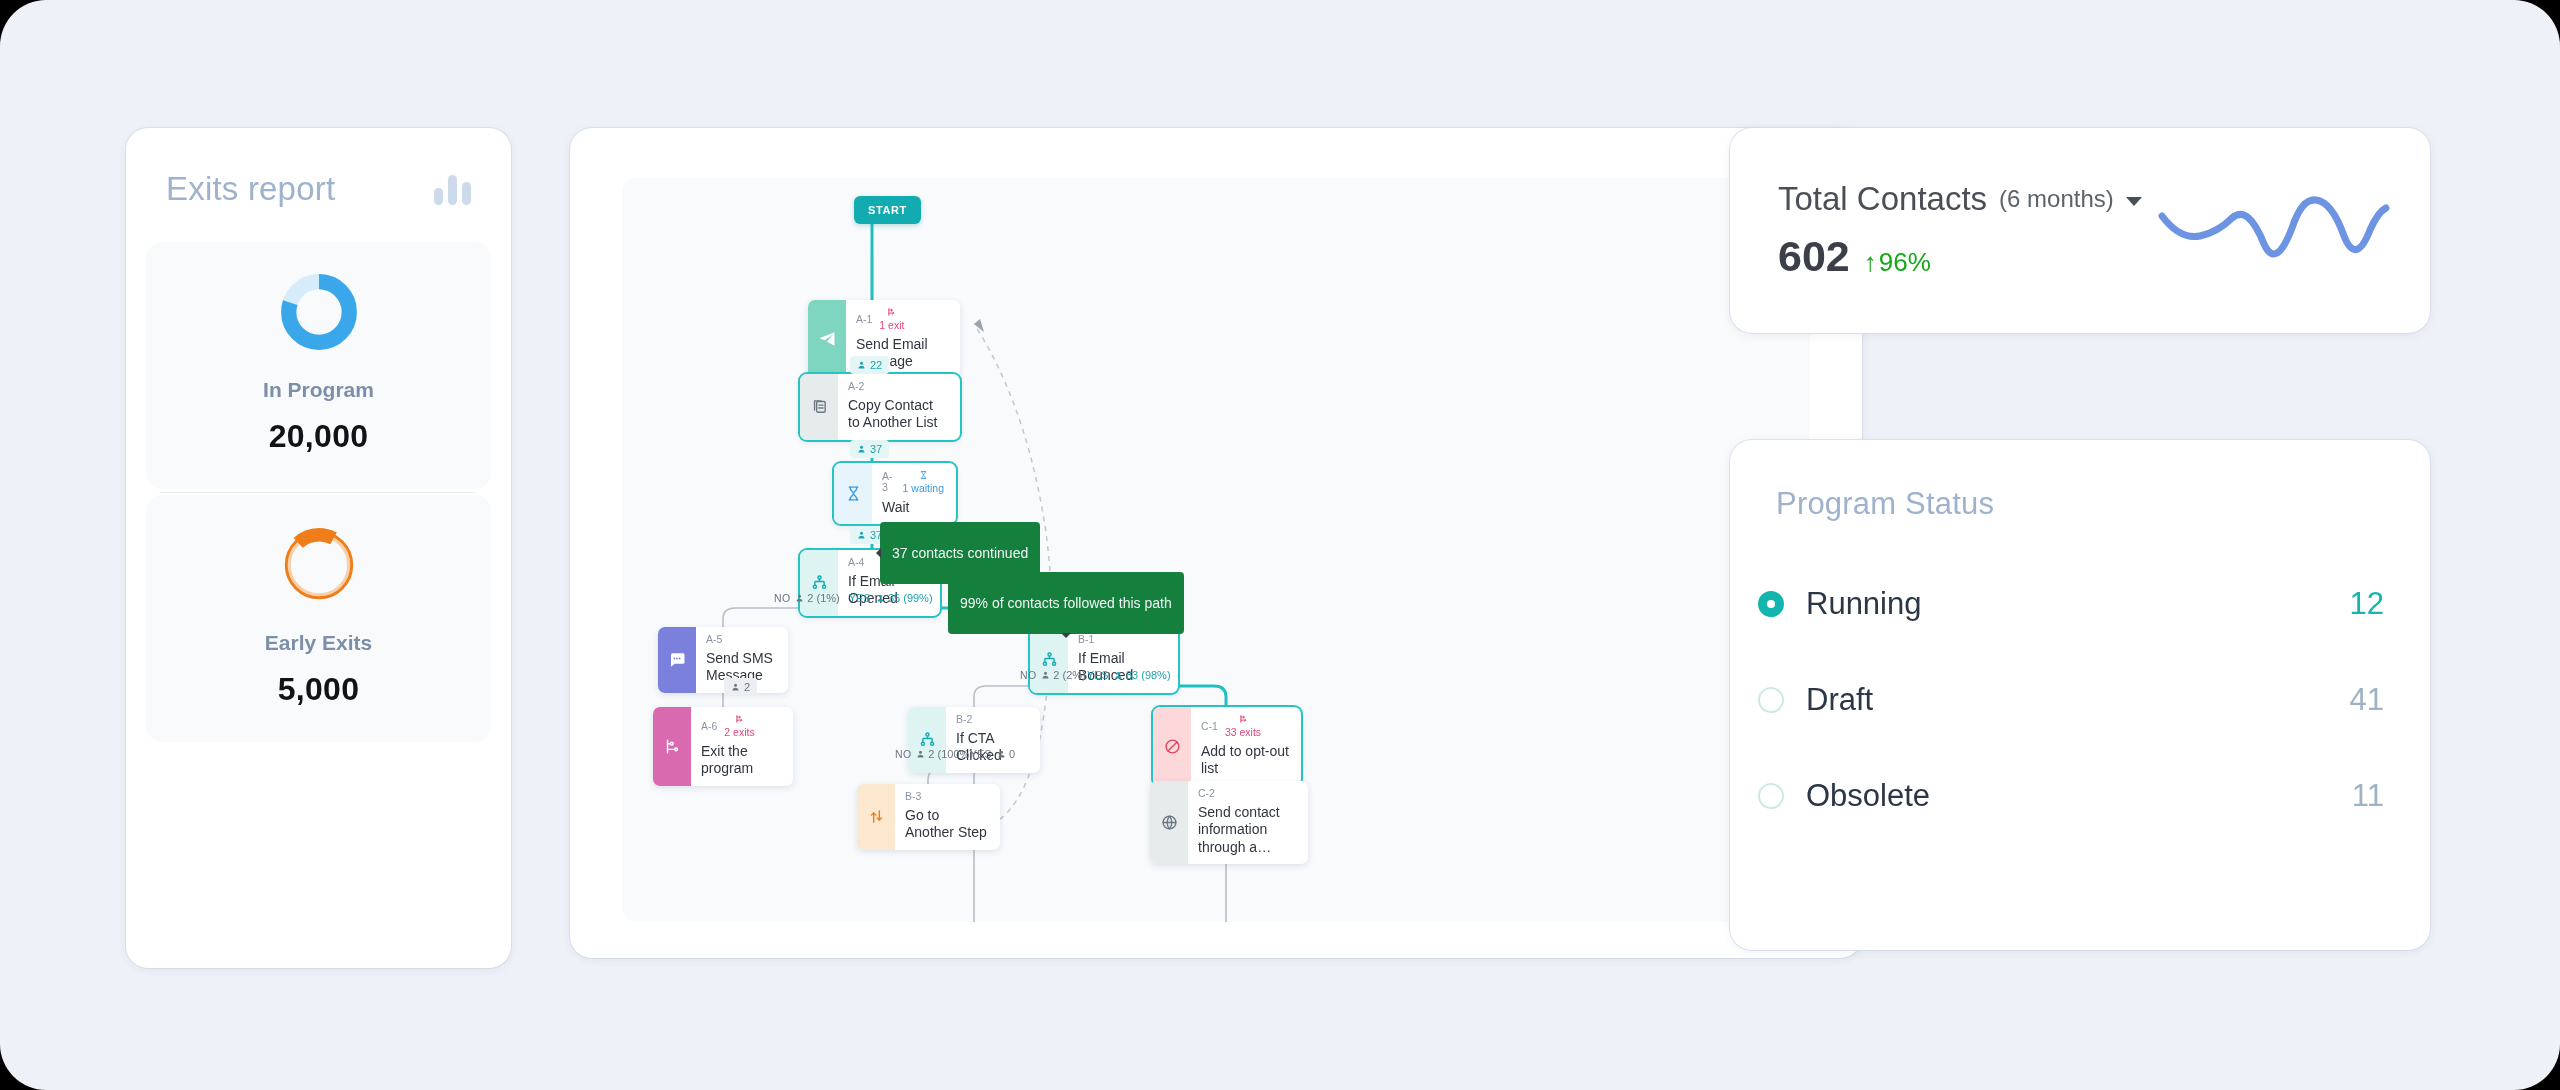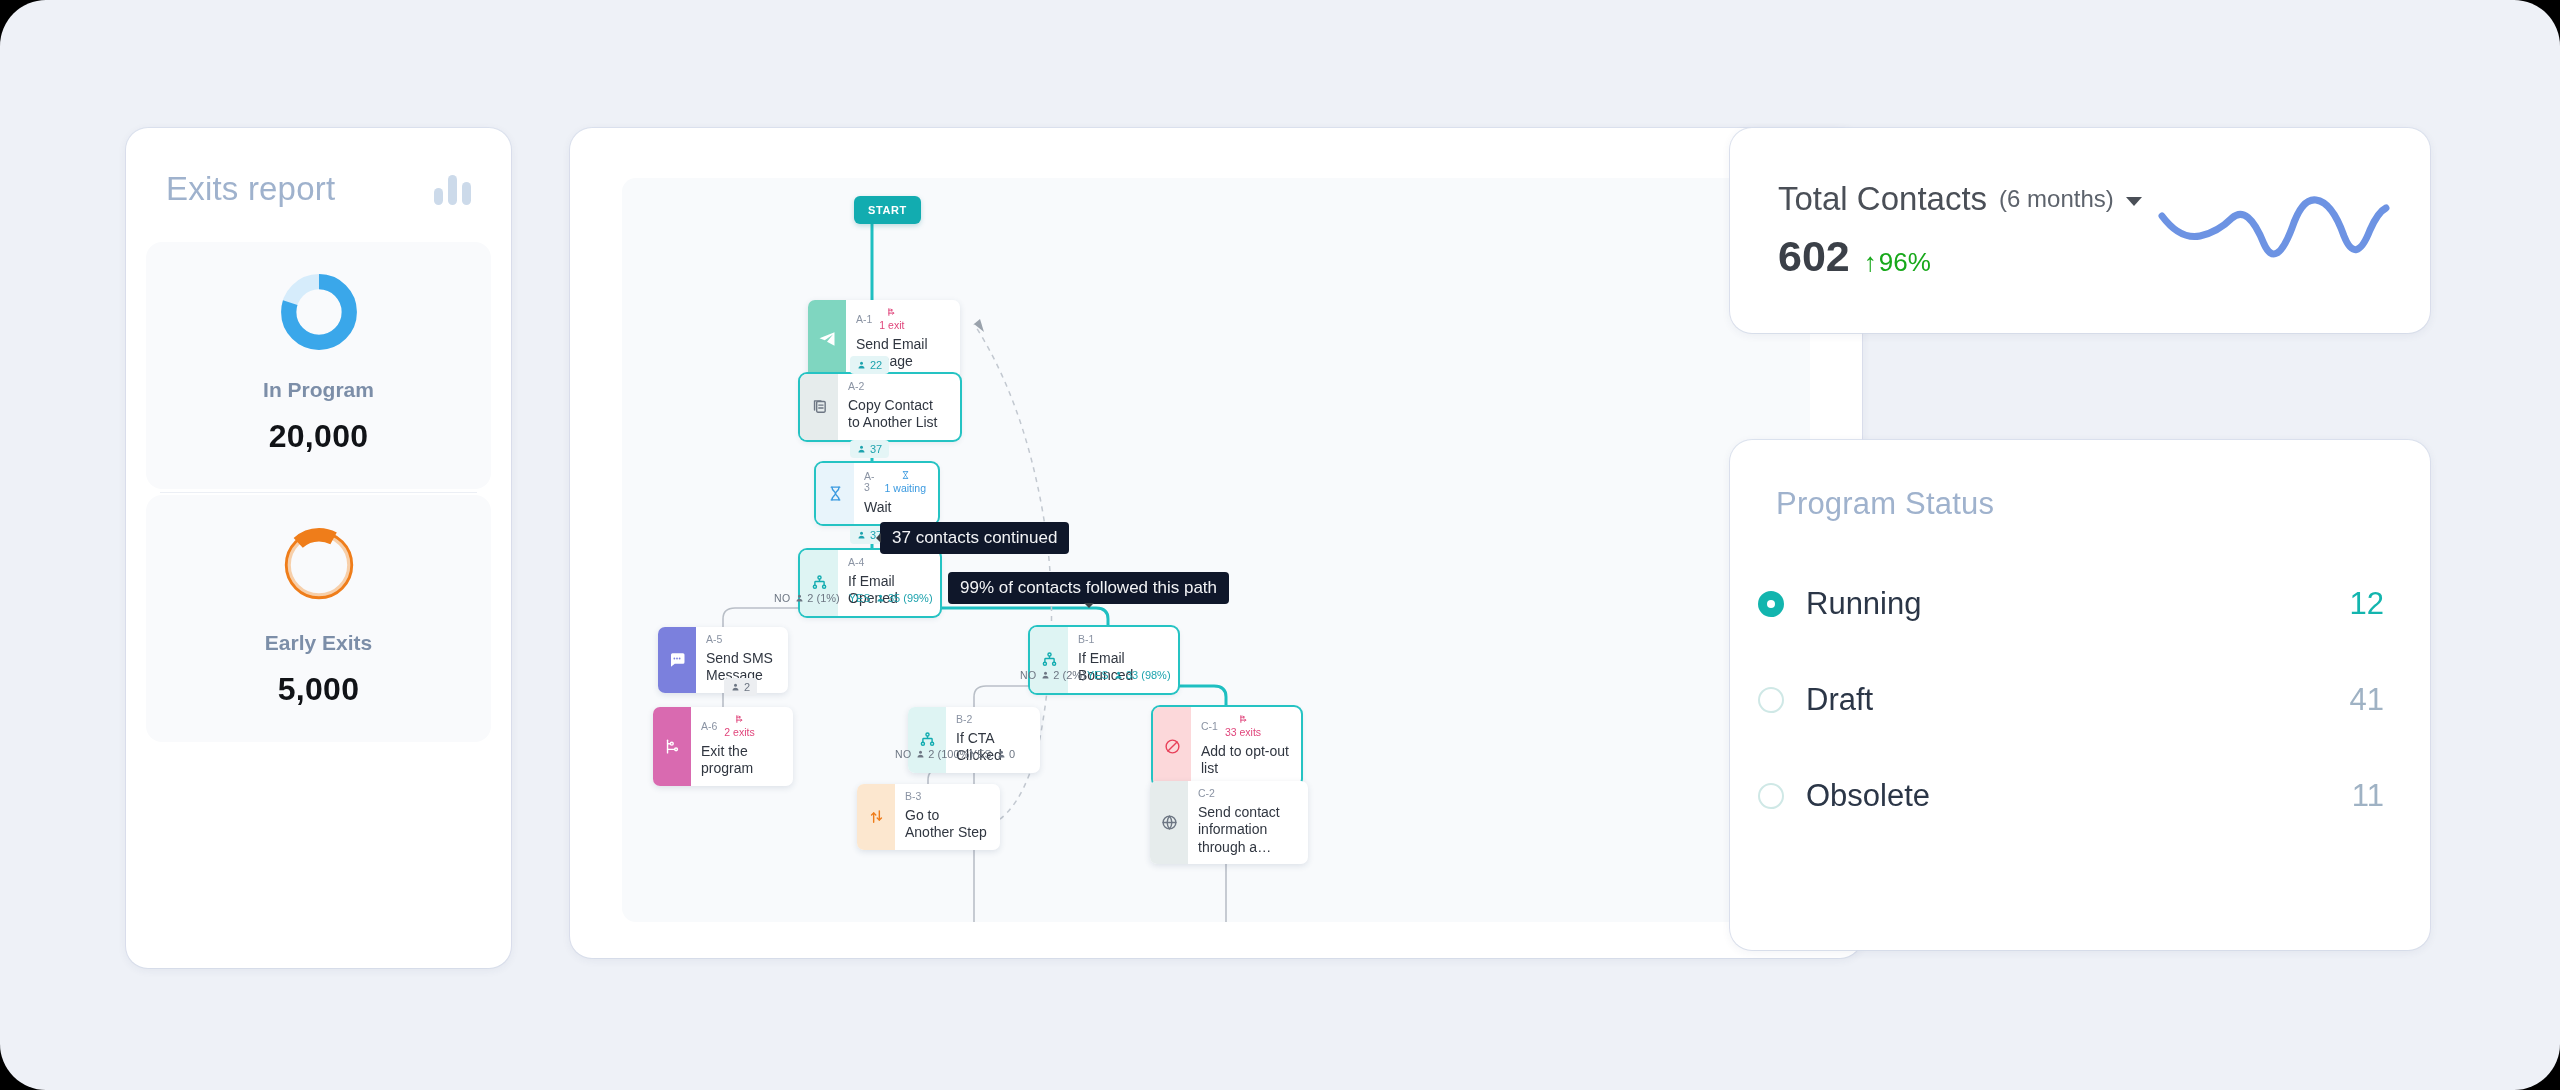--- a/index.html
+++ b/index.html
@@ -100,23 +100,23 @@
     font-size: 11px; color: #1ea3ae;
     background: #e4f5f6; border-radius: 4px;
     padding: 3px 7px;
     white-space: nowrap;
   }
   .chip.grey { color: #6d7683; background: #eceef1; }
 
   
   .tip {
     position: absolute;
-    background: #0f172a; color: #f2f3f5;
-    font-size: 17px; border-radius: 4px;
-    padding: 6px 12px; white-space: nowrap;
+    background: #15803d; color: #f2f3f5;
+    font-size: 14px; border-radius: 4px;
+    padding: 23px 12px; white-space: nowrap;
   }
   .tip::after {
     content:""; position:absolute; border:5px solid transparent;
   }
   .tip.left-arrow::after { left:-9px; top:50%; margin-top:-5px; border-right-color:#3a3f45; }
   .tip.down-arrow::after { bottom:-9px; left:50%; margin-left:-5px; border-top-color:#3a3f45; }
 
   
   .blabel {
     position: absolute; display:flex; align-items:center; gap:5px;
@@ -258,21 +258,21 @@
                 <path d="M11 10h6M11 14h6"></path>
               </svg>
             </span>
             <span class="body">
               <span class="rowtop">
                 <span class="code">A-2</span>
               </span>
               <span class="title">Copy Contact to Another List</span>
             </span>
           </div>
-          <div class="node sel" style="left: 194px; top: 285px; width: 122px;">
+          <div class="node sel" style="left: 212px; top: 285px; width: 122px;">
             <span class="ico" style="background:#e8f4fb">
               <svg width="17" height="17" viewBox="0 0 24 24" fill="none" stroke="#3b9ae0" stroke-width="2" stroke-linecap="round" stroke-linejoin="round">
                 <path d="M6 3h12M6 21h12"></path>
                 <path d="M7 3c0 5 5 6 5 9s-5 4-5 9"></path>
                 <path d="M17 3c0 5-5 6-5 9s5 4 5 9"></path>
               </svg>
             </span>
             <span class="body">
               <span class="rowtop">
                 <span class="code">A-3</span>

